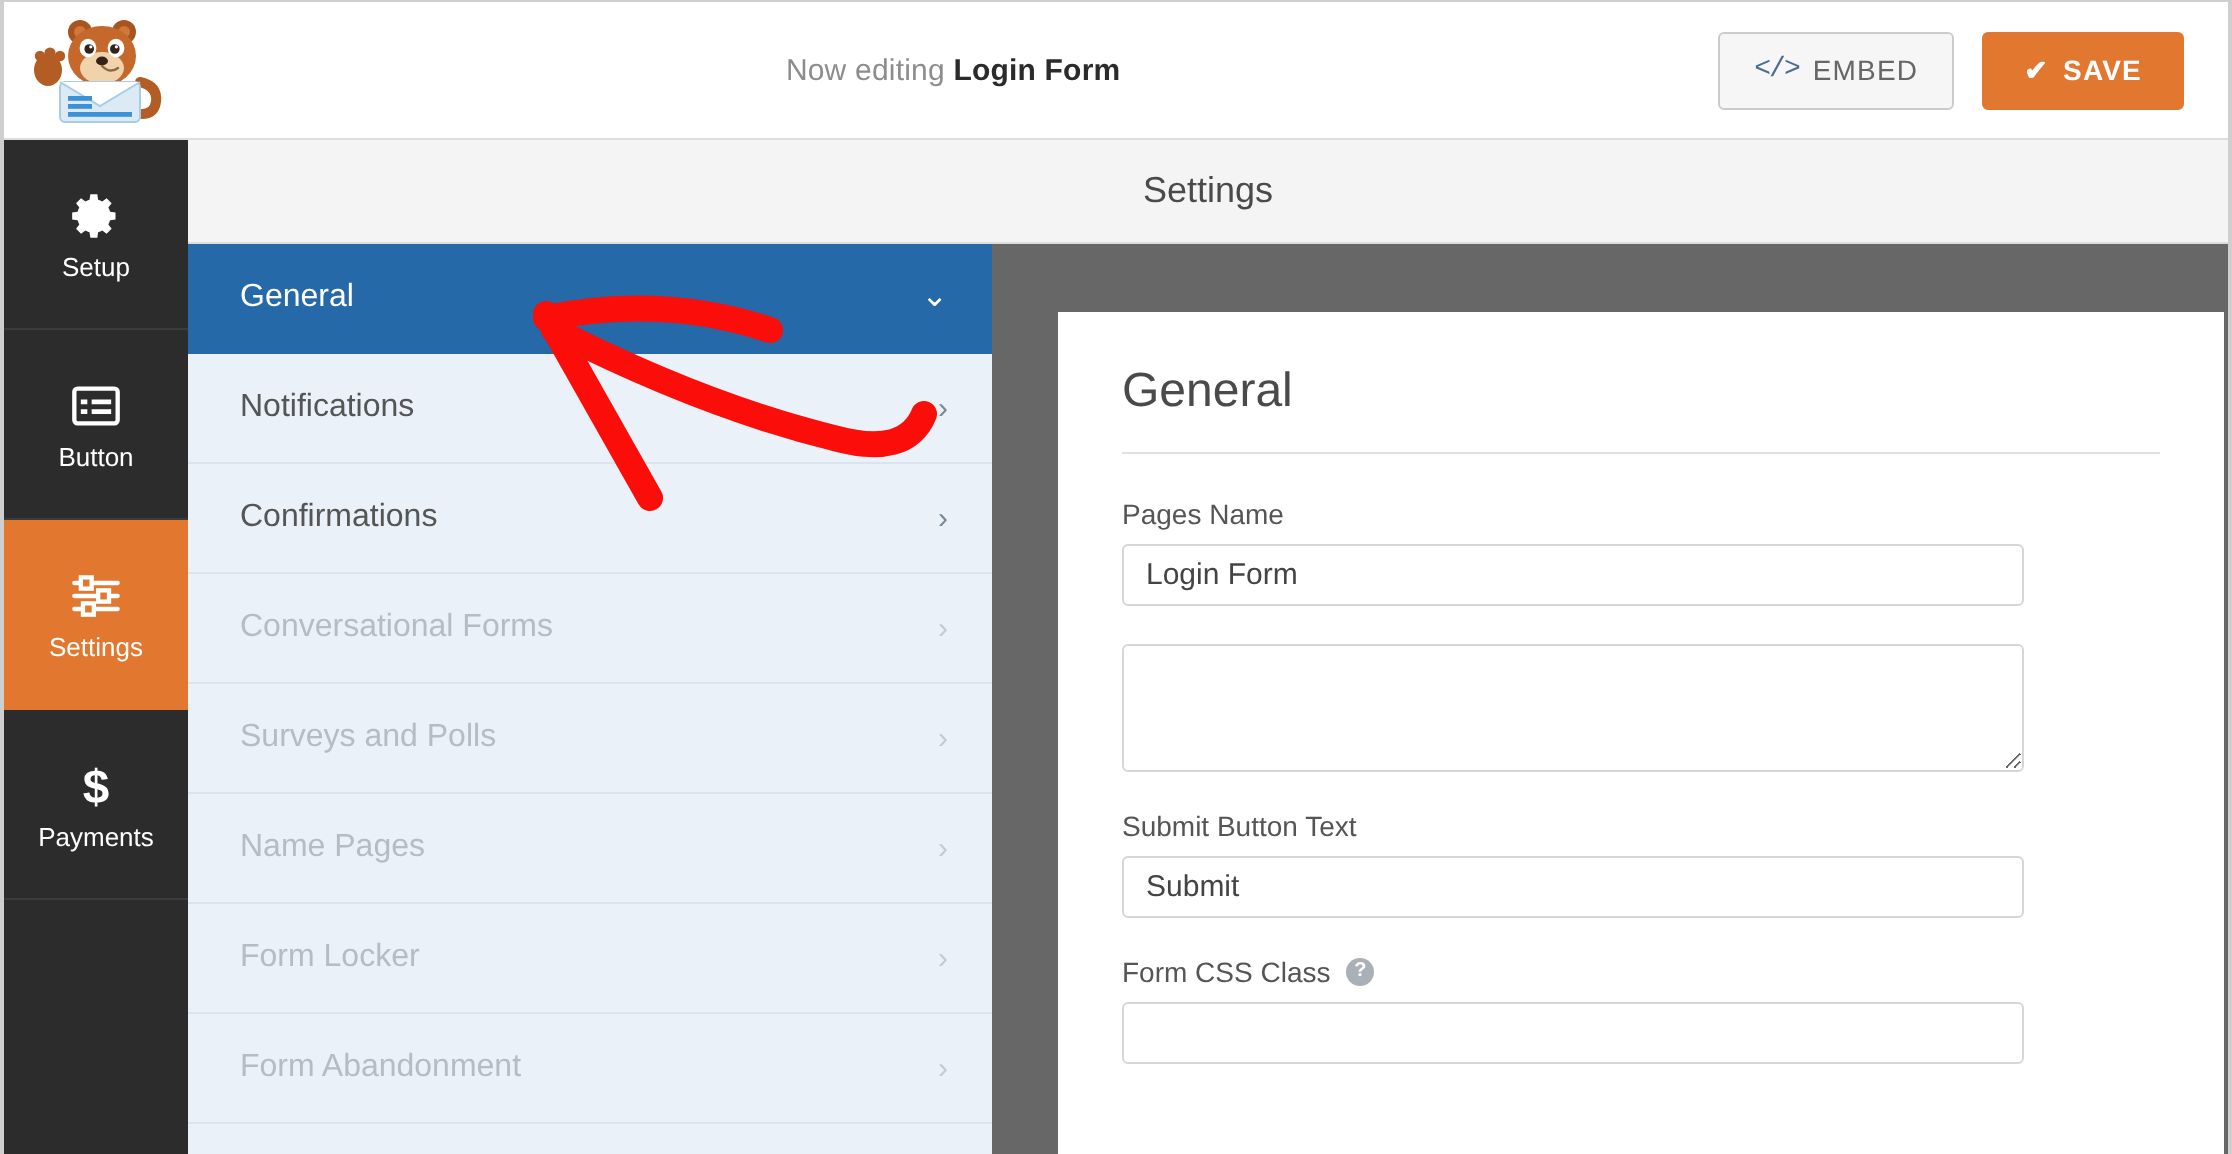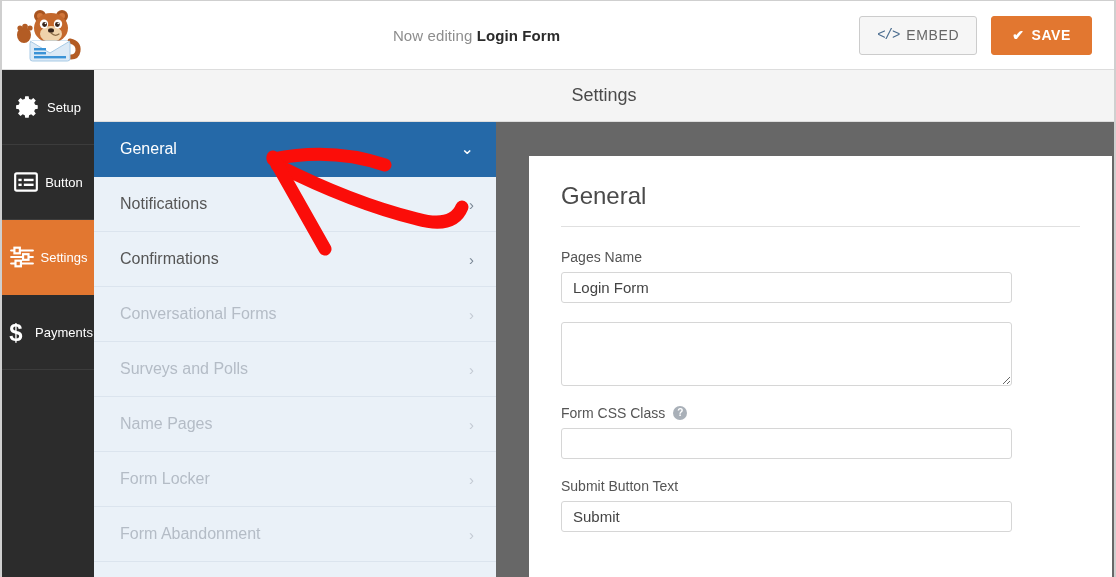--- a/index.html
+++ b/index.html
@@ -106,24 +106,24 @@
   
   .icon-rail {
     position: absolute;
     left: 0; top: 69px;
     width: 92px;
     bottom: 0;
     background: #2c2c2c;
   }
 
   .rail-item {
-    height: 75px;
+    height: 95px;
     border-bottom: 1px solid #3c3c3c;
     display: flex;
-    flex-direction: row;
+    flex-direction: column;
     align-items: center;
     justify-content: center;
     gap: 6px;
     color: #ffffff;
     cursor: pointer;
   }
   .rail-item.active { background: #e27730; border-bottom-color: #e27730; }
   .rail-icon { width: 26px; height: 26px; display: block; }
   .rail-label { font-size: 13px; color: #ffffff; line-height: 1; }
 
@@ -423,33 +423,33 @@
         </div>
         <input class="text-input" type="text" value="Login Form" style="">
       </div>
 
       <div class="field">
         <textarea class="text-area" style=""></textarea>
       </div>
 
       <div class="field">
         <div class="field-label">
+          <span>Submit Button Text</span>
+        </div>
+        <input class="text-input" type="text" value="Submit" style="">
+      </div>
+
+      <div class="field">
+        <div class="field-label">
           <span>Form CSS Class</span>
           <span class="help-icon">?</span>
         </div>
         <input class="text-input" type="text" value="" style="">
       </div>
 
-      <div class="field">
-        <div class="field-label">
-          <span>Submit Button Text</span>
-        </div>
-        <input class="text-input" type="text" value="Submit" style="">
-      </div>
-
     </div>
   </div>
 
   <svg class="annotation" viewBox="0 0 250 130">
     <g fill="none" stroke="#fb0d09" stroke-width="13" stroke-linecap="round" stroke-linejoin="round">
 
       <path d="M16 18 Q 75 6 128 24"></path>
 
       <path d="M20 24 Q 95 62 160 78 Q 196 88 205 66"></path>
 

